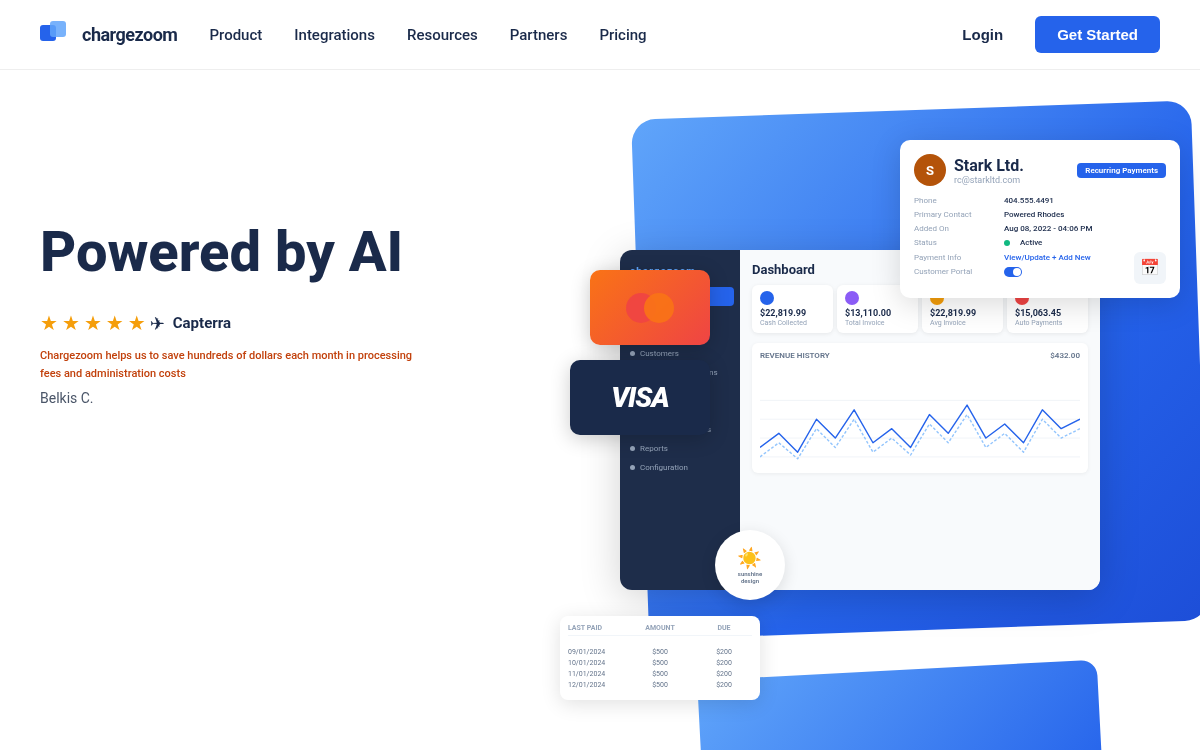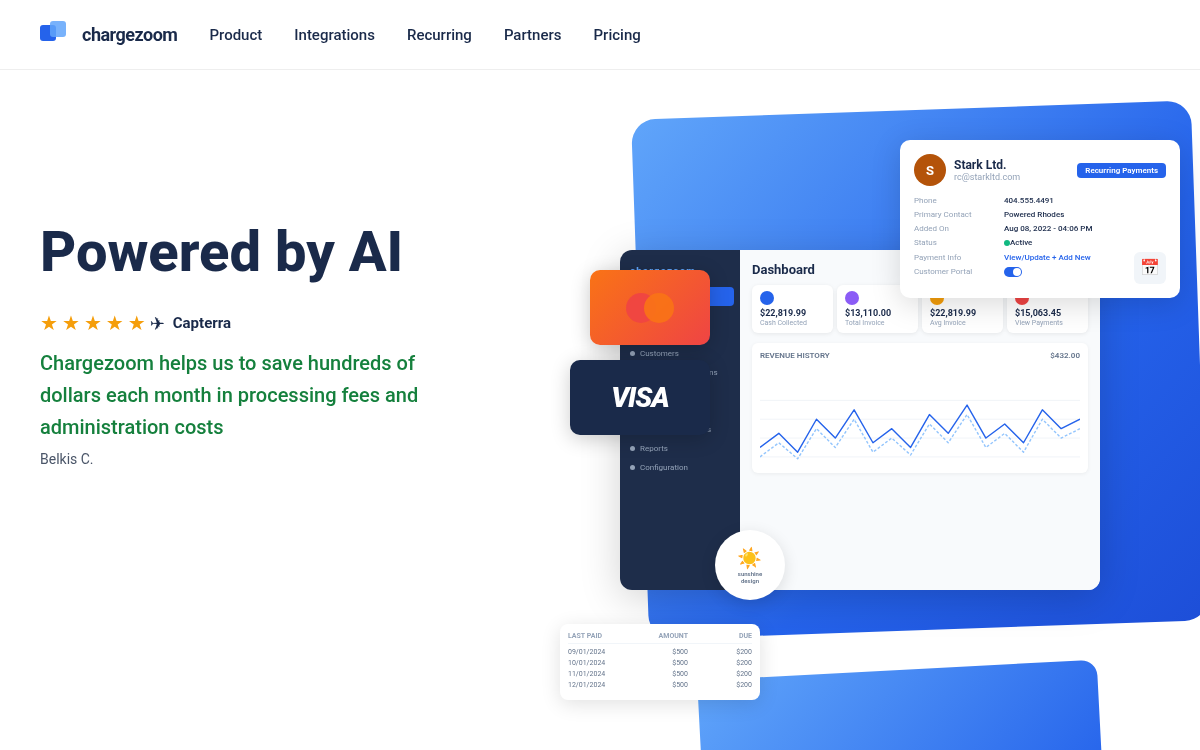--- a/index.html
+++ b/index.html
@@ -107,22 +107,22 @@
     }
     .stars-row {
       display: flex;
       align-items: center;
       gap: 4px;
       margin-bottom: 12px;
     }
     .star { color: #f59e0b; font-size: 20px; }
     .capterra-plane { font-size: 18px; }
     .review-quote {
-      font-size: 20px;
-      color: #15803d;
+      font-size: 11px;
+      color: #c2410c;
       line-height: 1.6;
       max-width: 380px;
       margin-bottom: 8px;
       font-weight: 500;
     }
     .review-author {
       font-size: 14px;
       color: #4a5568;
     }
 
@@ -305,21 +305,21 @@
       display: flex;
       align-items: center;
       justify-content: center;
       color: #fff;
       font-weight: 700;
       font-size: 13px;
       margin-right: 8px;
     }
     .cust-name-wrap { flex: 1; }
     .cust-name {
-      font-size: 12px;
+      font-size: 16px;
       font-weight: 700;
       color: #1a2a4a;
     }
     .cust-email {
       font-size: 9px;
       color: #94a3b8;
     }
     .cust-badge {
       background: #2563eb;
       color: #fff;
@@ -340,21 +340,21 @@
     }
     .cust-field-value {
       font-size: 8px;
       color: #1a2a4a;
       font-weight: 500;
       flex: 1;
     }
     .status-active {
       display: inline-flex;
       align-items: center;
-      gap: 0;
+      gap: 10px;
     }
     .status-dot {
       width: 6px;
       height: 6px;
       border-radius: 50%;
       background: #10b981;
       display: inline-block;
     }
     .toggle-on {
       display: inline-block;
@@ -454,24 +454,24 @@
       gap: 8px;
       margin-bottom: 3px;
       font-size: 7px;
       color: #64748b;
     }
     .table-card-row.header {
       font-weight: 700;
       color: #94a3b8;
       border-bottom: 1px solid #f1f5f9;
       padding-bottom: 3px;
-      margin-bottom: 4px;
+      margin-bottom: 12px;
     }
     .tc-col { flex: 1; }
-    .tc-col.right { text-align: right; }
+    .tc-col.right { text-align: center; }
 
     
     .sunshine-badge {
       position: absolute;
       left: 175px;
       top: 400px;
       width: 70px;
       height: 70px;
       background: #fff;
       border-radius: 50%;
@@ -497,23 +497,27 @@
   <div class="nav-logo">
     <svg class="logo-icon" viewBox="0 0 36 28" fill="none" xmlns="http://www.w3.org/2000/svg">
       <rect x="0" y="4" width="16" height="16" rx="3" fill="#2563eb"></rect>
       <rect x="10" y="0" width="16" height="16" rx="3" fill="#60a5fa" opacity="0.85"></rect>
     </svg>
     <span class="logo-text">chargezoom</span>
   </div>
   <div class="nav-links">
     <a class="nav-link">Product</a>
     <a class="nav-link">Integrations</a>
-    <a class="nav-link">Recurring</a>
+    <a class="nav-link">Resources</a>
     <a class="nav-link">Partners</a>
     <a class="nav-link">Pricing</a>
+  </div>
+  <div class="nav-actions">
+    <button class="btn-login">Login</button>
+    <button class="btn-get-started">Get Started</button>
   </div>
 </nav>
 
 <section class="hero">
 
   <div class="hero-left">
     <h1 class="hero-title">
       <br>
       <span>Powered by AI</span>
     </h1>
@@ -643,21 +647,21 @@
             <div class="stat-label">Total Invoice</div>
           </div>
           <div class="stat-card">
             <div class="stat-icon" style="background:#f59e0b;"></div>
             <div class="stat-amount">$22,819.99</div>
             <div class="stat-label">Avg Invoice</div>
           </div>
           <div class="stat-card">
             <div class="stat-icon" style="background:#ef4444;"></div>
             <div class="stat-amount">$15,063.45</div>
-            <div class="stat-label">View Payments</div>
+            <div class="stat-label">Auto Payments</div>
           </div>
         </div>
         <div class="dash-chart-area">
           <div class="chart-header">
             <span class="chart-title-small">REVENUE HISTORY</span>
             <span class="chart-title-small">$432.00</span>
           </div>
           <svg class="chart-svg" viewBox="0 0 340 85" xmlns="http://www.w3.org/2000/svg">
 
             <line x1="0" y1="70" x2="340" y2="70" stroke="#e2e8f0" stroke-width="0.5"></line>

